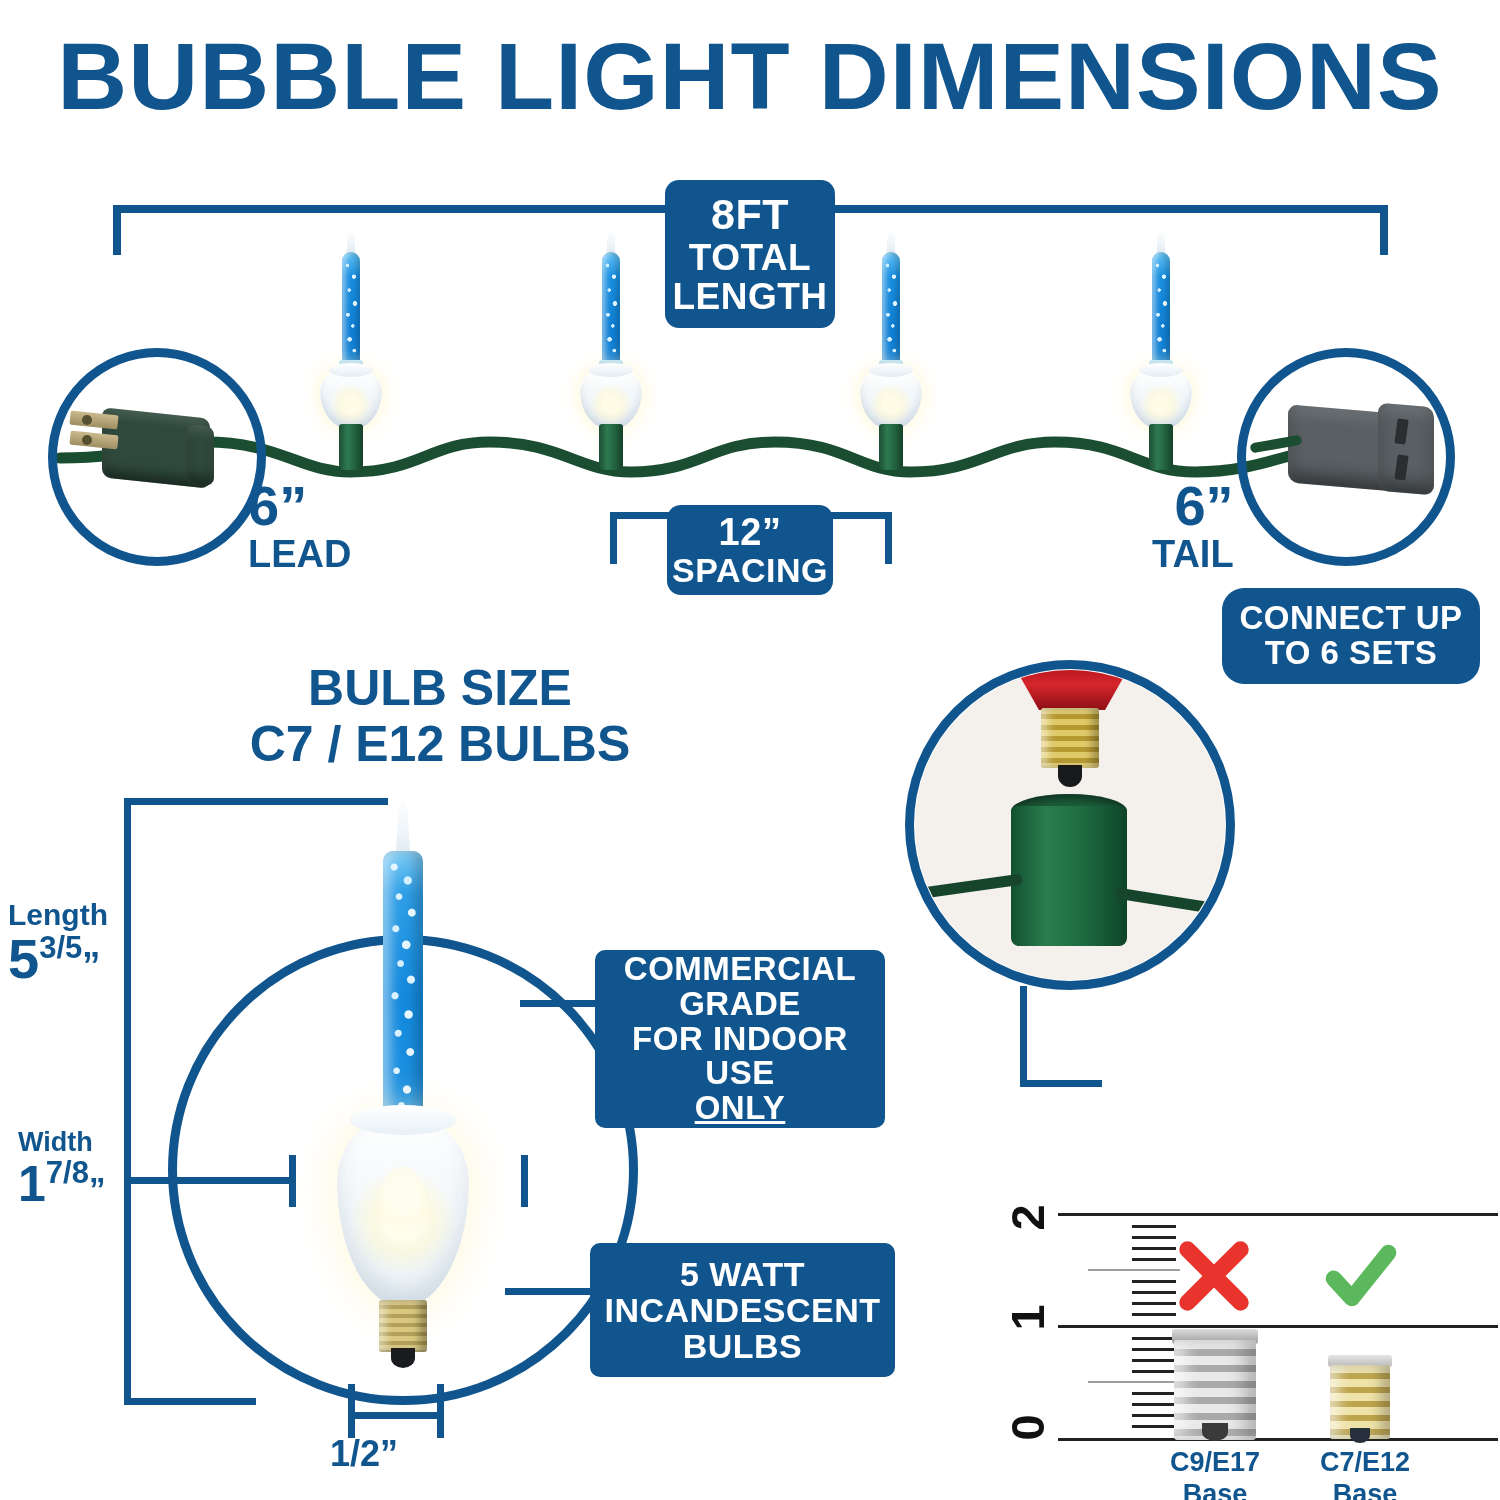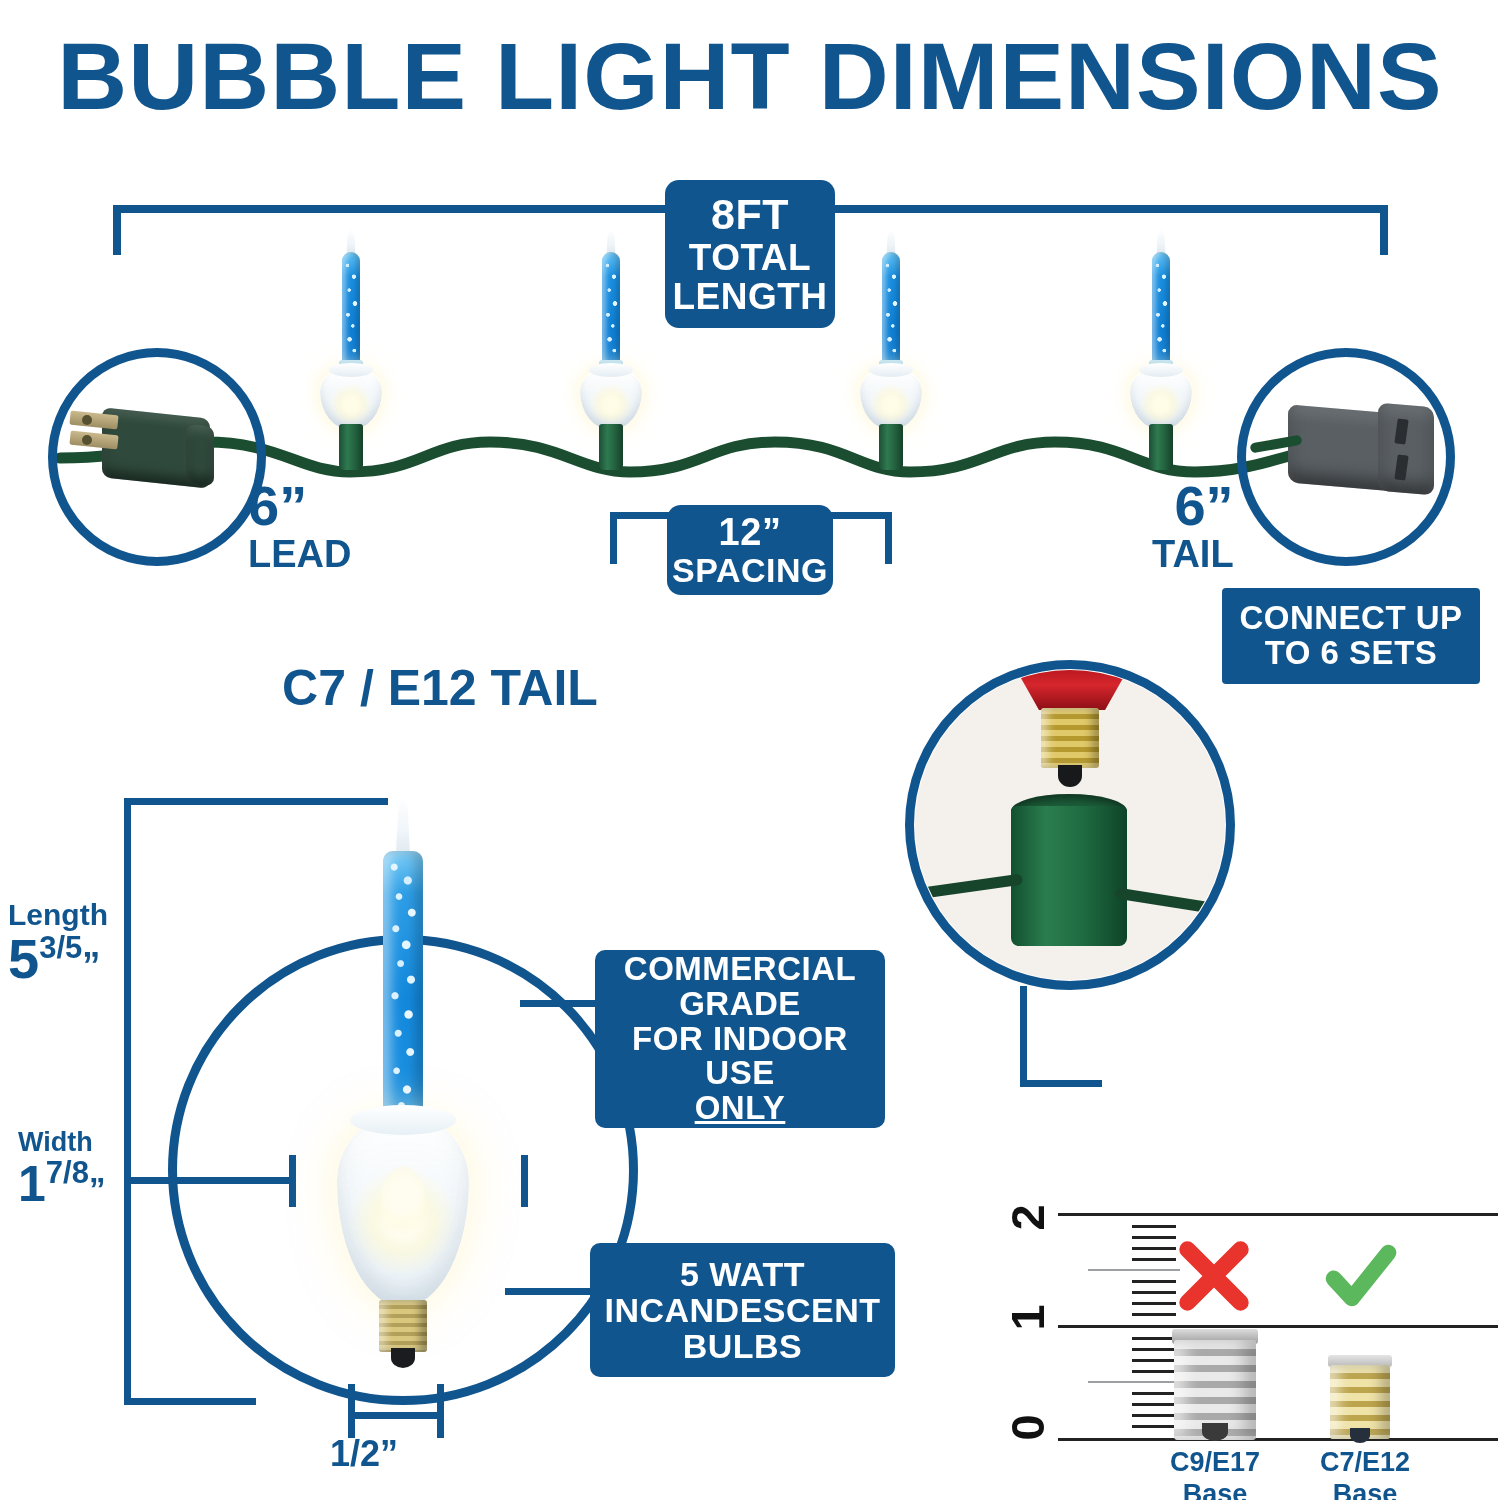--- a/index.html
+++ b/index.html
@@ -299,27 +299,28 @@
 
   <div class="dim" style="left:610px;top:512px;width:282px;height:7px;"></div>
   <div class="dim" style="left:610px;top:512px;width:7px;height:52px;"></div>
   <div class="dim" style="left:885px;top:512px;width:7px;height:52px;"></div>
 
   <div class="badge" style="left:667px;top:505px;width:166px;height:90px;font-size:34px;">
     <span style="font-size:38px;">12”</span>
     <span>SPACING</span>
   </div>
 
-  <div class="badge" style="left:1222px;top:588px;width:258px;height:96px;font-size:33px;border-radius:4px;">
+  <div class="badge" style="left:1222px;top:588px;width:258px;height:96px;font-size:33px;border-radius:22px;">
     <span>CONNECT UP</span>
     <span>TO 6 SETS</span>
   </div>
 
   <div class="heading" style="left:230px;top:660px;width:420px;text-align:center;font-size:50px;">
-    <div>C7  /  E12 TAIL</div>
+    <div>BULB SIZE</div>
+    <div>C7  /  E12 BULBS</div>
   </div>
 
   <div class="dim" style="left:124px;top:798px;width:7px;height:607px;"></div>
   <div class="dim" style="left:124px;top:798px;width:264px;height:7px;"></div>
   <div class="dim" style="left:124px;top:1398px;width:132px;height:7px;"></div>
 
   <div class="measure" style="left:8px;top:898px;">
     <span class="lbl">Length</span>
     <span class="val">
       <span>5</span><sup>3/5</sup><span style="font-size:36px;">”</span>

